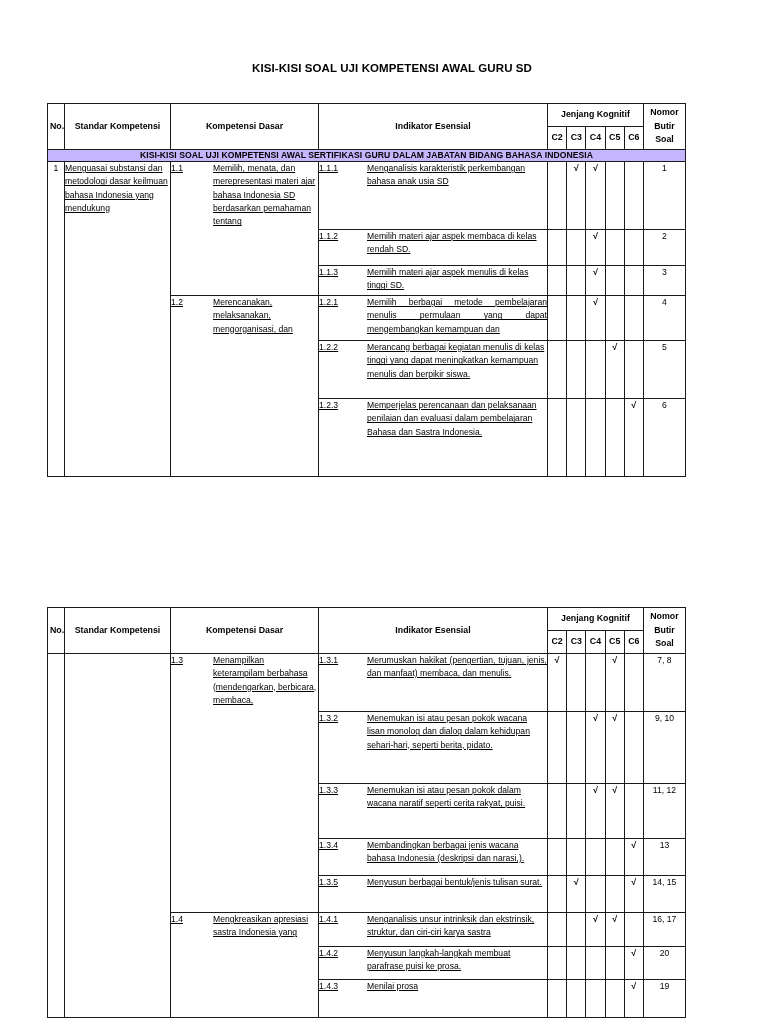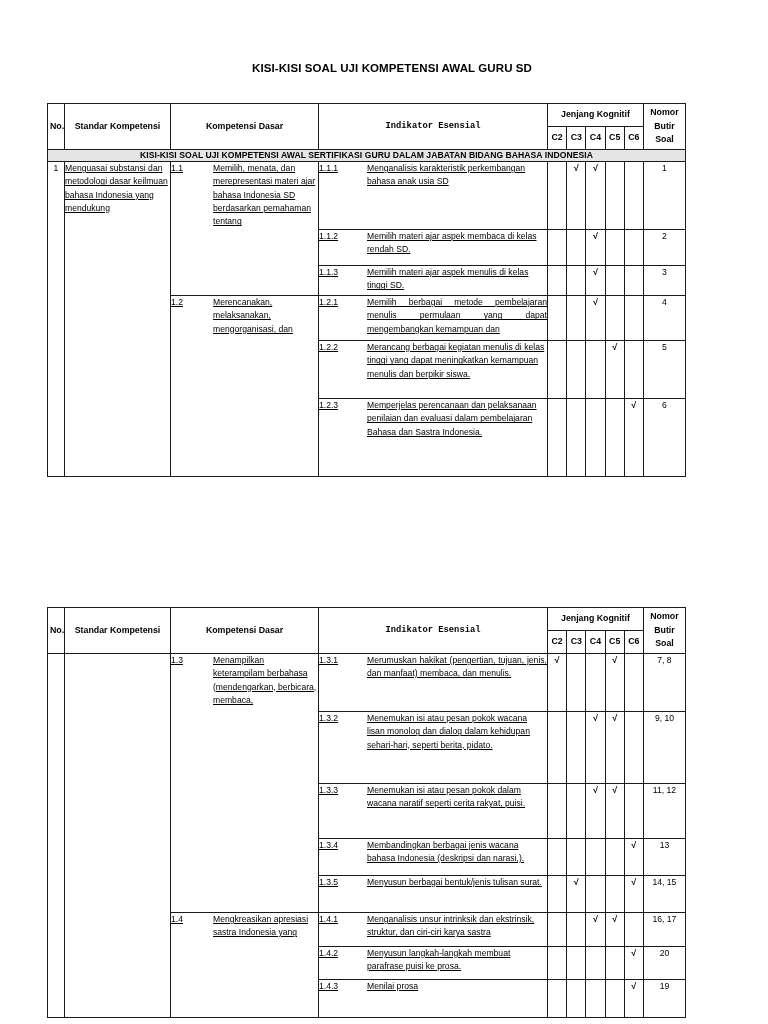--- a/index.html
+++ b/index.html
@@ -49,31 +49,31 @@
   table.kisi th {
     text-align: center;
     vertical-align: middle;
     font-weight: bold;
     font-size: 8.8px;
     padding: 2px 2px;
   }
   th.hdr-no { width: 17px; }
   th.hdr-sk { width: 106px; }
   th.hdr-kd { width: 148px; }
-  th.hdr-ie { width: 229px; font-family: Liberation Mono, monospace; }
+  th.hdr-ie { width: 229px; }
   th.hdr-c  { width: 19.2px; }
   th.hdr-nbs { width: 42px; }
 
   th.grp {
     font-size: 8.8px;
     font-weight: bold;
     margin-top: 42px;
   }
   .banner td {
-    background: #e5e5e5;
+    background: #c4b5fd;
     text-align: center;
     font-weight: bold;
     font-size: 8.6px;
     padding: 1px 0 2px 0;
     letter-spacing: 0.05px;
     color: #000;
     line-height: 1.3;
   }
   td.c-num {
     text-align: center;

